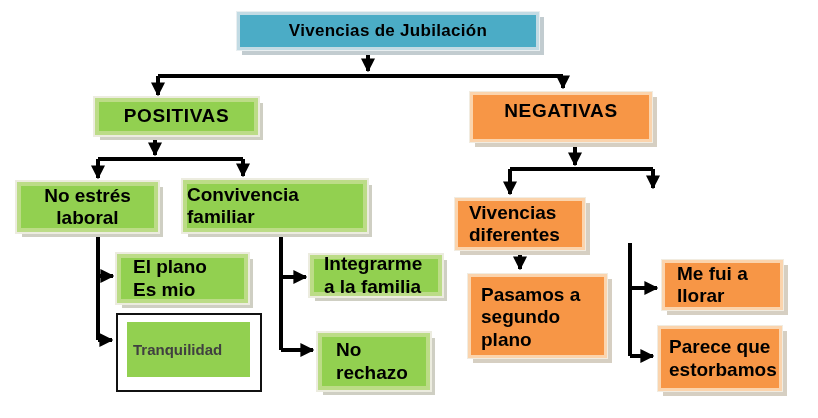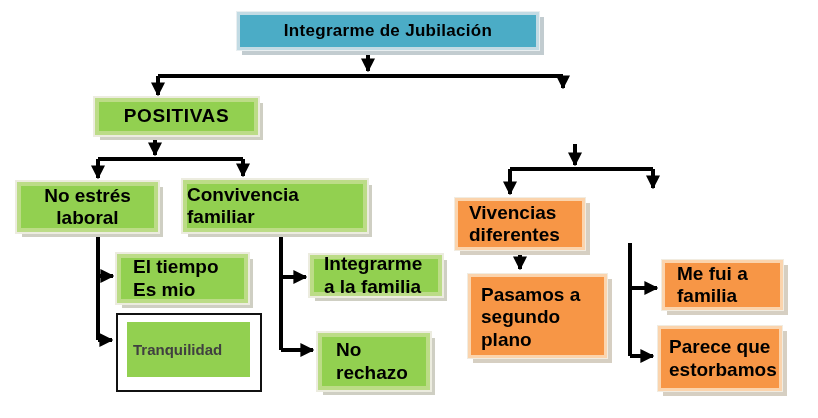--- a/index.html
+++ b/index.html
@@ -84,74 +84,77 @@
     <path class="arr" d="M281,350 H313"></path>
     <path class="arr" d="M575,144 V165"></path>
     <path class="arr" d="M510,169 V194"></path>
     <path class="arr" d="M653,169 V188"></path>
     <path class="arr" d="M520,252 V269"></path>
     <path class="arr" d="M630,288 H657"></path>
     <path class="arr" d="M630,356 H653"></path>
   </svg>
 
   <div class="box teal" style="left:237px;top:12px;width:302px;height:38px">
-    <span class="lbl">Integrarme de Jubilación</span>
+    <span class="lbl">Vivencias de Jubilación</span>
   </div>
 
   <div class="box green align-center ls" style="left:95px;top:98px;width:163px;height:37px">
     <span class="lbl">POSITIVAS</span>
   </div>
 
   <div class="box green align-center" style="left:17px;top:182px;width:141px;height:50px">
     <span class="lbl">No estrés
 laboral</span>
   </div>
 
   <div class="box green" style="left:183px;top:180px;width:184px;height:52px;">
     <span class="lbl">Convivencia
 familiar</span>
   </div>
 
   <div class="box green" style="left:117px;top:254px;width:131px;height:49px;padding-left:12px">
-    <span class="lbl">El tiempo
+    <span class="lbl">El plano
 Es mio</span>
   </div>
 
   <div class="tranq-outer" style="left:116px;top:313px;width:146px;height:79px">
     <div class="tranq-inner">
       <span class="lbl">Tranquilidad</span>
     </div>
   </div>
 
   <div class="box green" style="left:310px;top:255px;width:132px;height:41px;padding-left:10px">
     <span class="lbl">Integrarme
 a la familia</span>
   </div>
 
   <div class="box green" style="left:318px;top:333px;width:112px;height:57px;padding-left:14px">
     <span class="lbl">No
 rechazo</span>
   </div>
 
+  <div class="box orange align-center v-top ls" style="left:470px;top:92px;width:182px;height:50px;padding-top:5px">
+    <span class="lbl">NEGATIVAS</span>
+  </div>
 
   <div class="box orange" style="left:455px;top:198px;width:130px;height:52px;padding-left:11px">
     <span class="lbl">Vivencias
 diferentes</span>
   </div>
 
 
   <div class="box orange v-top" style="left:468px;top:274px;width:139px;height:84px;padding-left:10px;padding-top:7px">
     <span class="lbl">Pasamos a
 segundo
 plano</span>
   </div>
 
   <div class="box orange" style="left:662px;top:260px;width:121px;height:50px;padding-left:12px">
     <span class="lbl">Me fui a
-familia</span>
+llorar</span>
   </div>
 
   <div class="box orange" style="left:658px;top:326px;width:124px;height:65px;padding-left:8px">
     <span class="lbl">Parece que
 estorbamos</span>
   </div>
 
 </div>
 
 </body></html>

